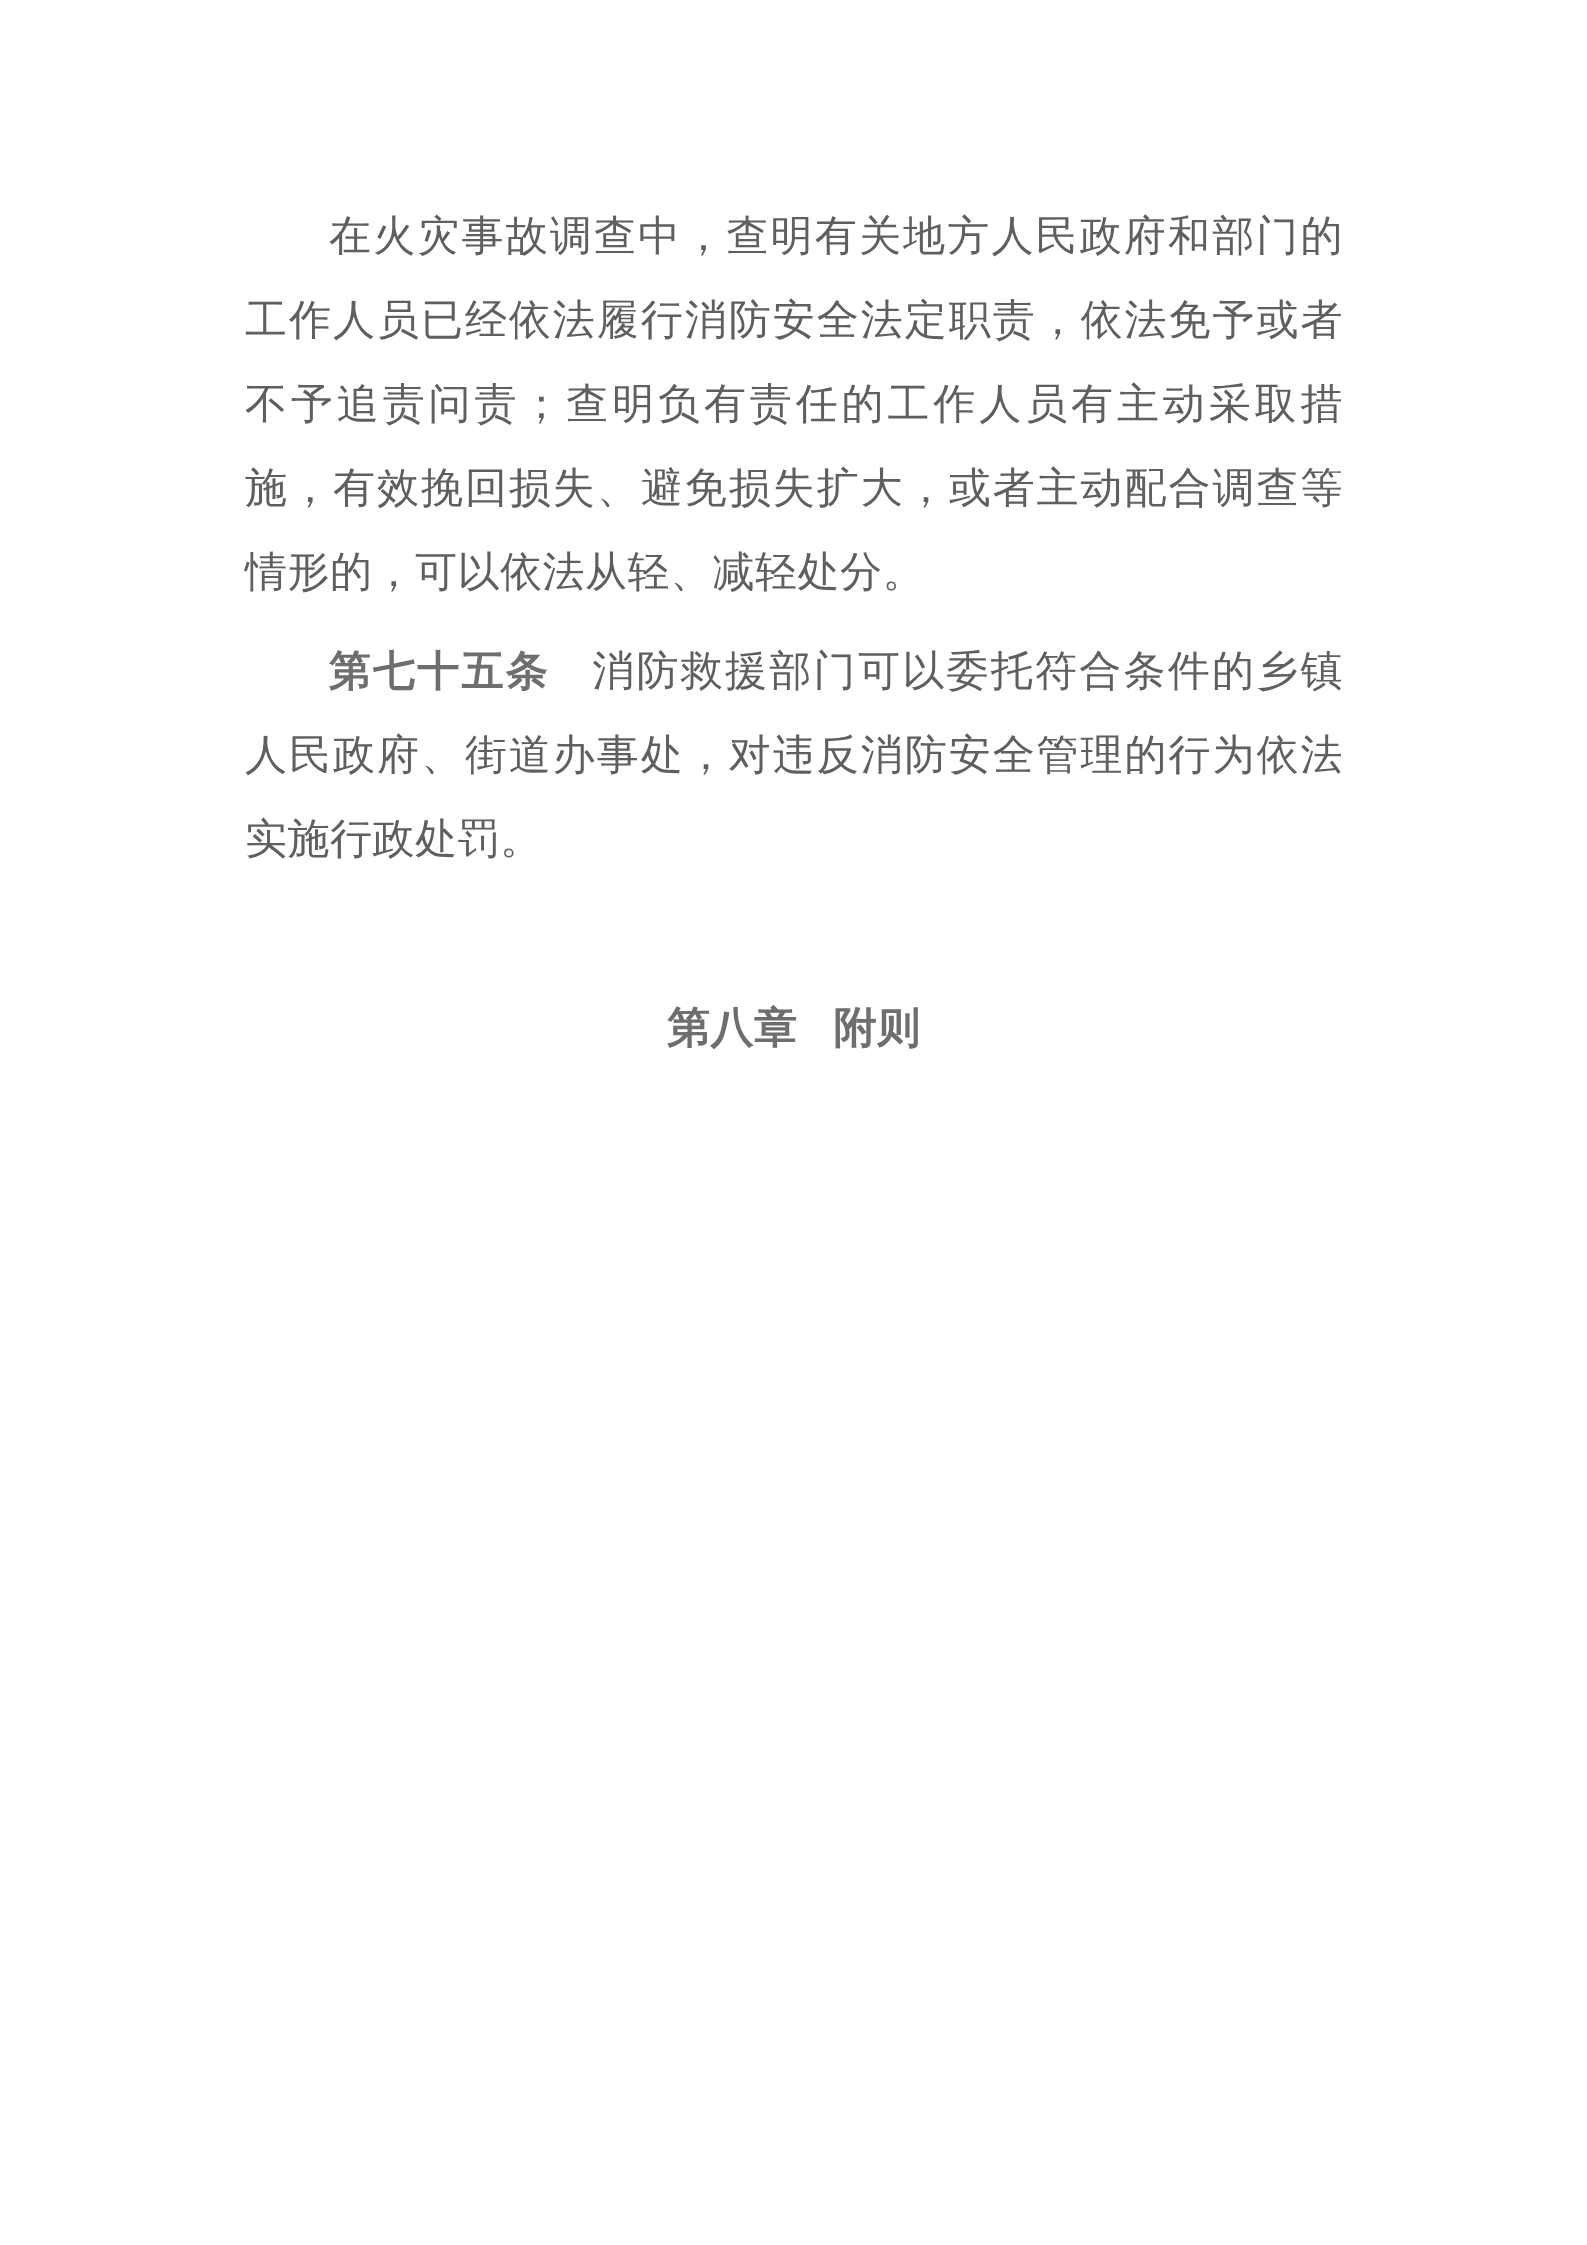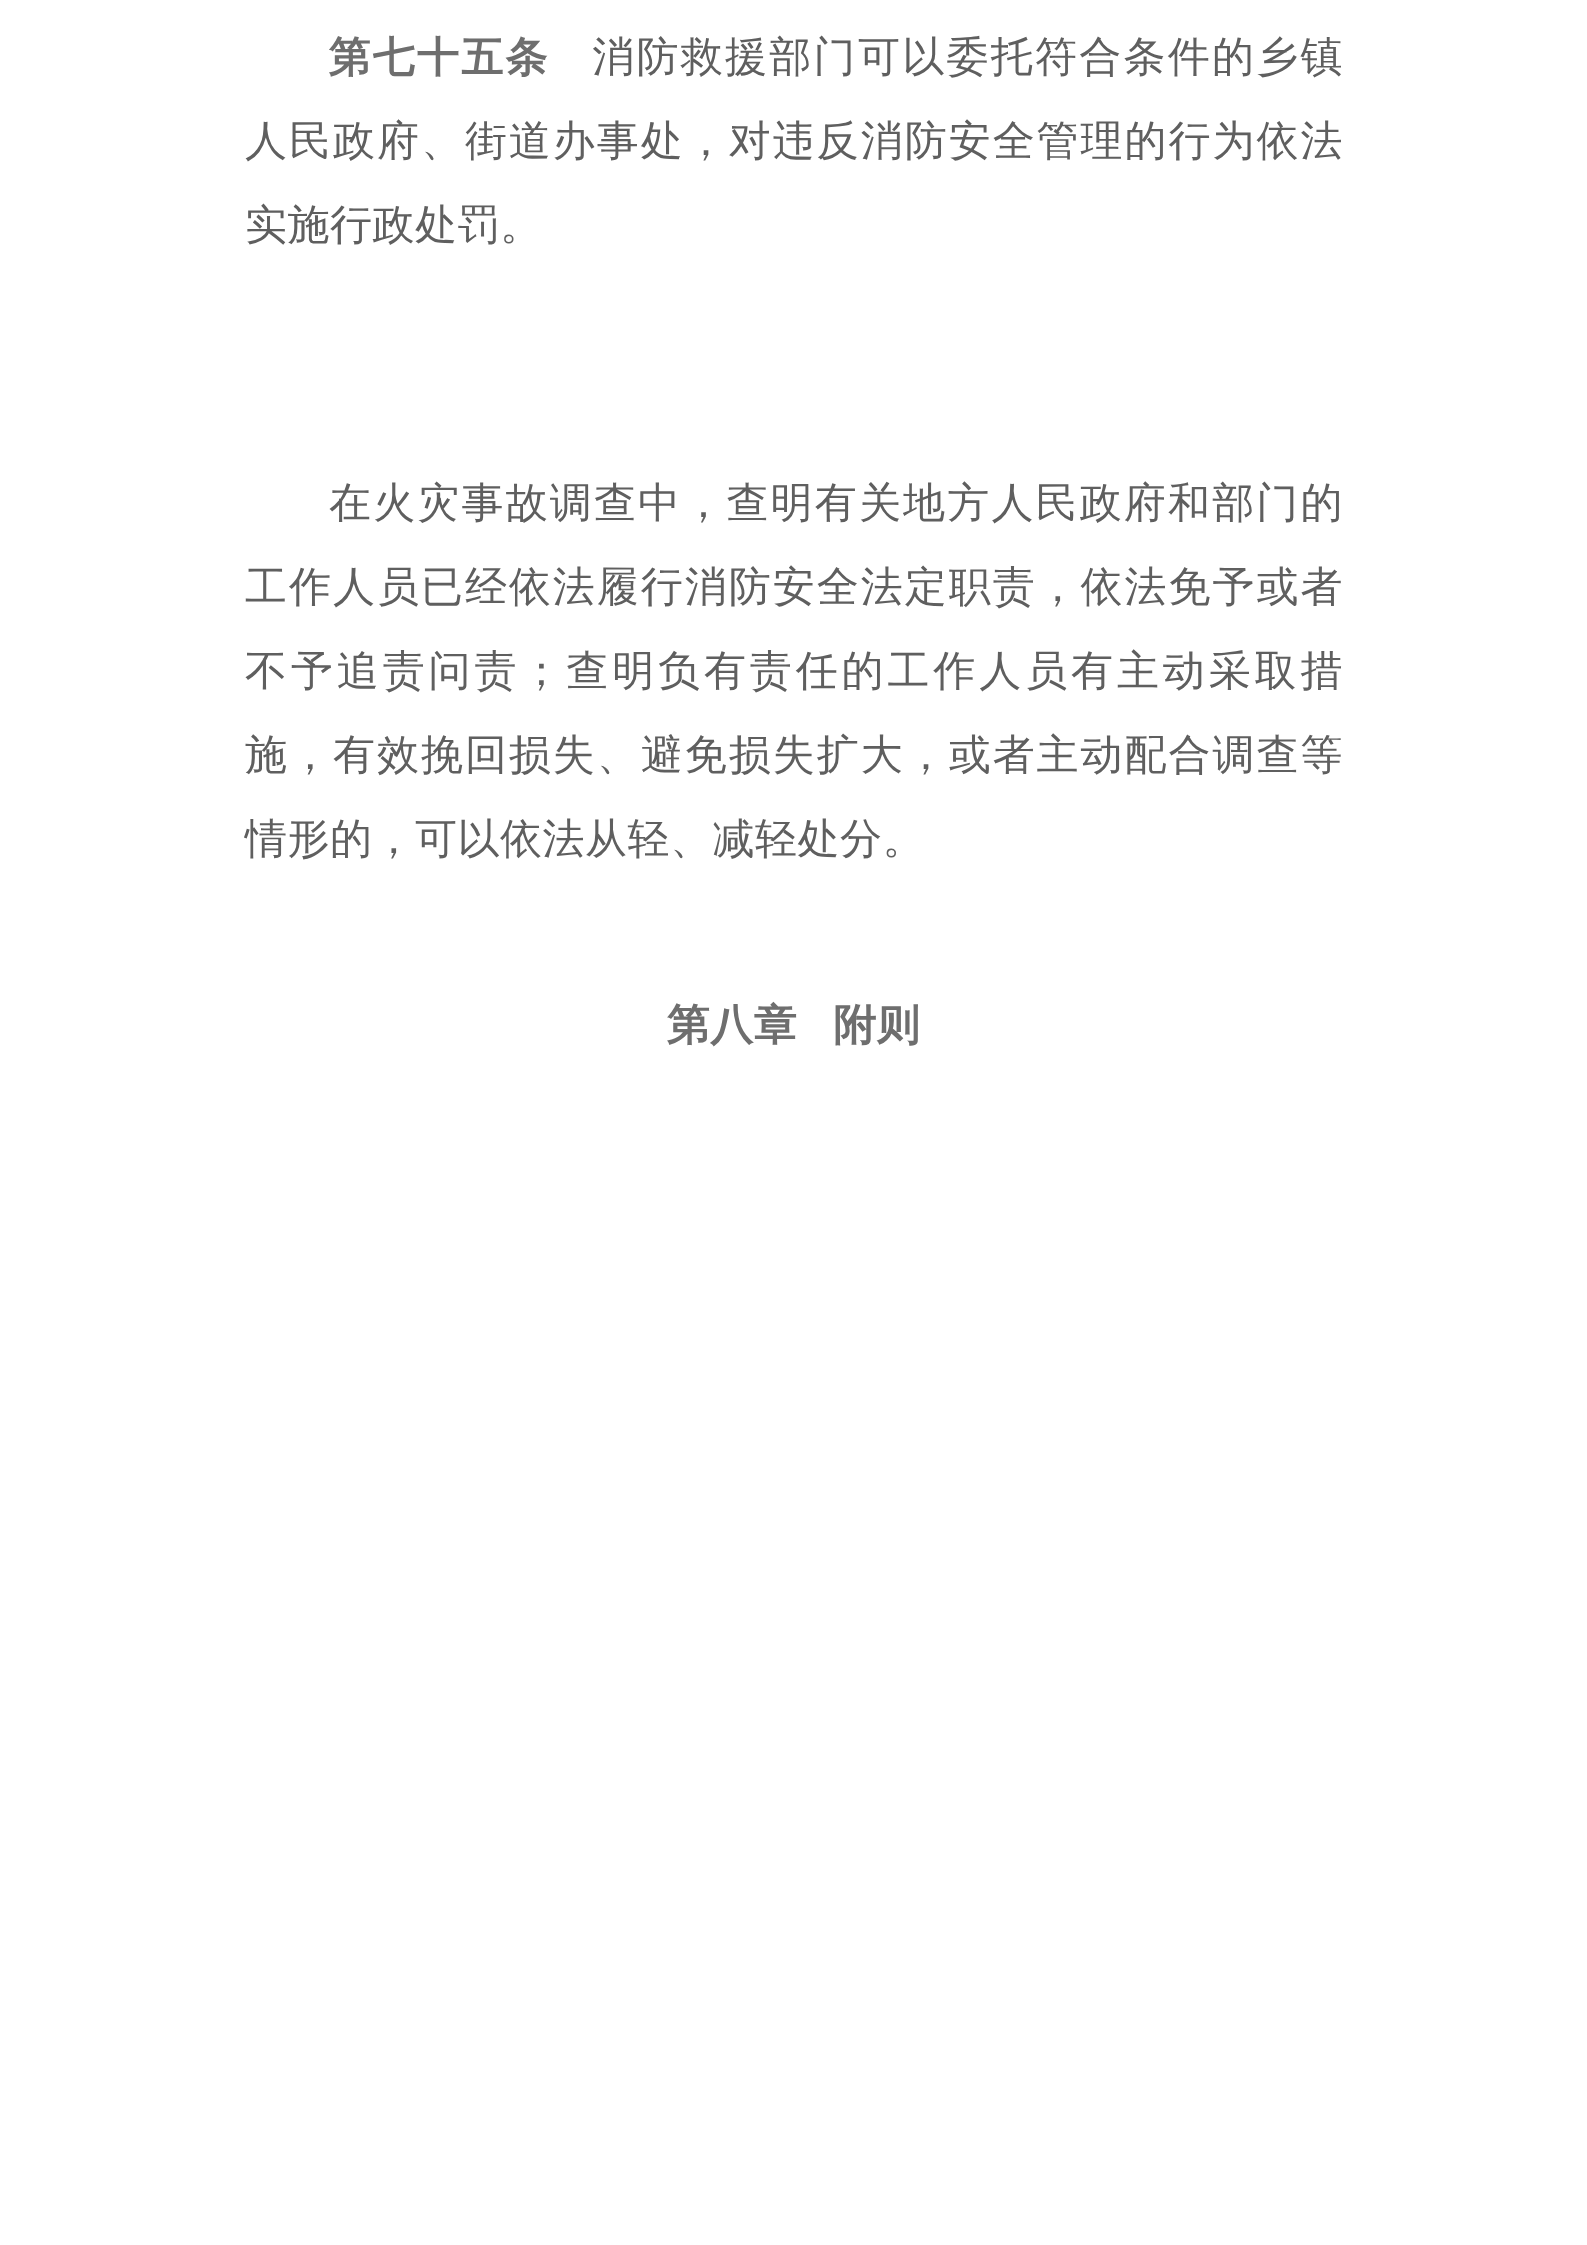--- a/index.html
+++ b/index.html
@@ -32,37 +32,37 @@
   .para-2 { margin-top: 15px; }
   .para-3 { margin-top: 117px; }
   .article-term {
     font-family: "Liberation Sans", "DejaVu Sans", sans-serif;
     font-weight: 700;
     color: #6e6e6e;
     margin-right: 42px; 
   }
   .chapter-heading {
     margin: 105px 0 0 0;
-    font-family: Liberation Mono, monospace;
+    font-family: Liberation Serif, serif;
     font-weight: 700;
     font-size: 43px;
     line-height: 84px;
     color: #6e6e6e;
     text-align: center;
     letter-spacing: 0.5px;
   }
   .chapter-number { margin-right: 36px; } 
 </style>
 </head>
 <body>
 
 <div class="page">
   <div class="content">
 
+    <p class="body-para para-1"><span>在火灾事故调查中，查明有关地方人民政府和部门的工作人员已经依法履行消防安全法定职责，依法免予或者不予追责问责；查明负有责任的工作人员有主动采取措施，有效挽回损失、避免损失扩大，或者主动配合调查等情形的，可以依法从轻、减轻处分。</span></p>
+
     <p class="body-para para-2"><span class="article-term">第七十五条</span><span>消防救援部门可以委托符合条件的乡镇人民政府、街道办事处，对违反消防安全管理的行为依法实施行政处罚。</span></p>
-
-    <p class="body-para para-1"><span>在火灾事故调查中，查明有关地方人民政府和部门的工作人员已经依法履行消防安全法定职责，依法免予或者不予追责问责；查明负有责任的工作人员有主动采取措施，有效挽回损失、避免损失扩大，或者主动配合调查等情形的，可以依法从轻、减轻处分。</span></p>
 
     <h2 class="chapter-heading"><span class="chapter-number">第八章</span><span>附则</span></h2>
 
 
   </div>
 </div>
 
 </body></html>

